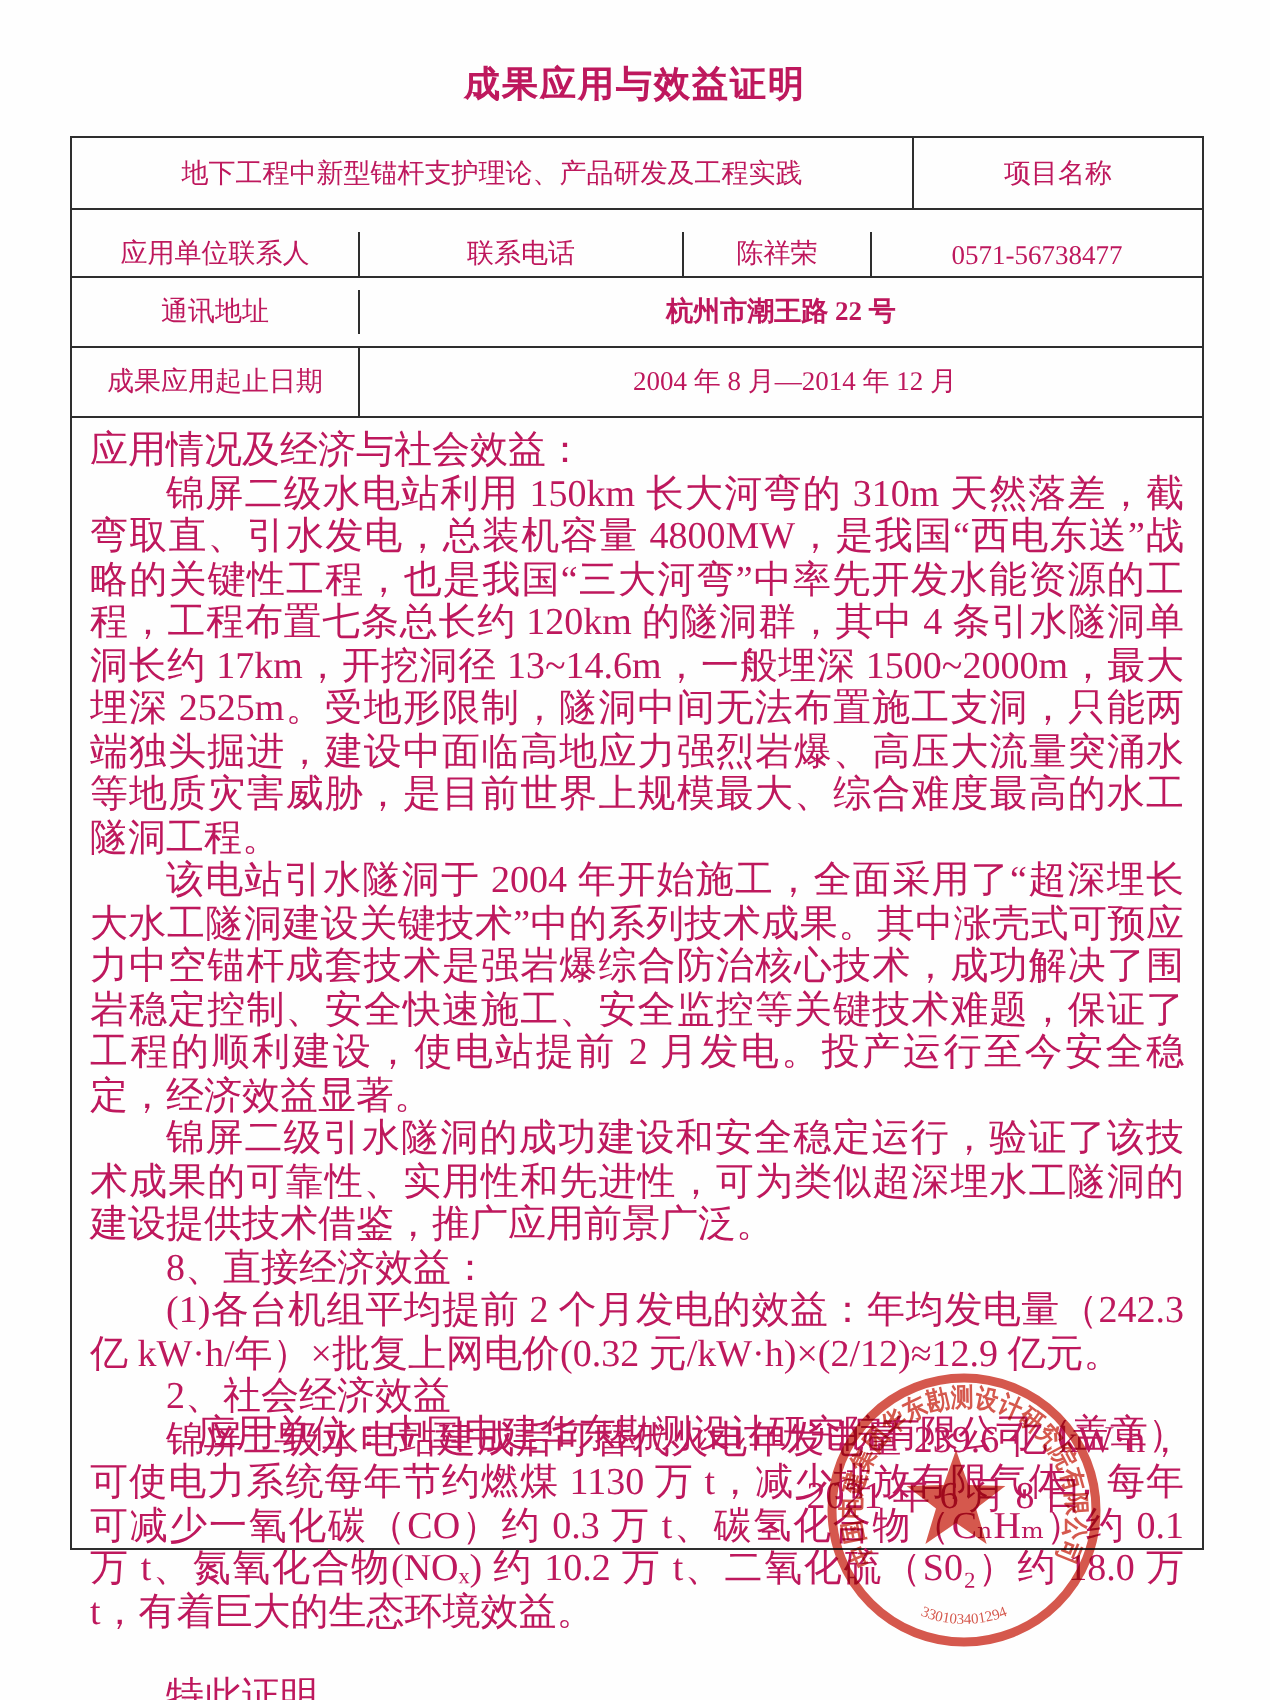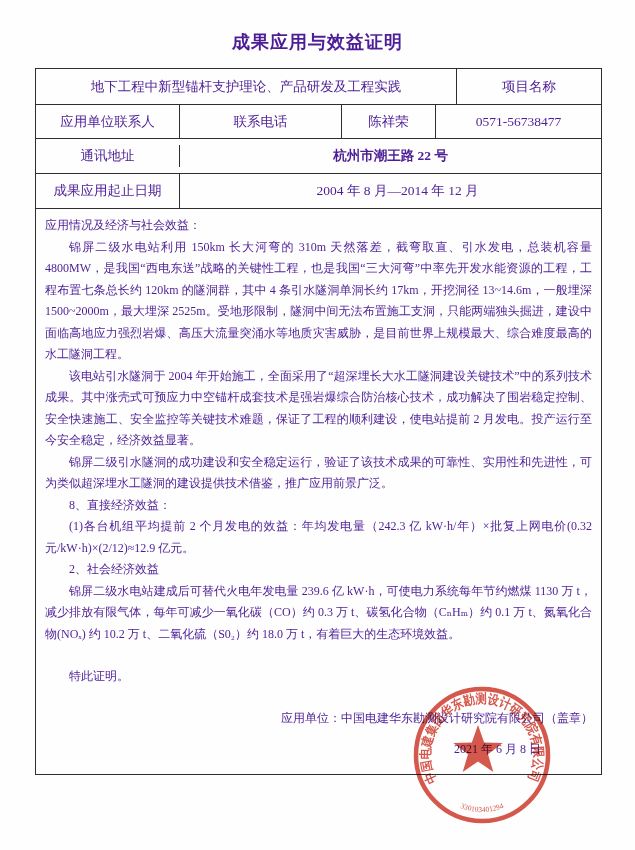--- a/index.html
+++ b/index.html
@@ -2,21 +2,21 @@
 <html><head>
 <meta charset="utf-8">
 <style>
   * { margin: 0; padding: 0; box-sizing: border-box; }
   body { background: #ffffff; }
   .page {
     position: relative;
     width: 635px;
     height: 850px;
     background: #fefefe;
-    color: #4c1d95;
+    color: #be185d;
     font-family: "Liberation Serif", "DejaVu Serif", serif;
     overflow: hidden;
   }
   .doc-title {
     position: absolute;
     top: 30px;
     left: 0;
     width: 100%;
     text-align: center;
     font-size: 18px;
@@ -36,31 +36,31 @@
   .cell {
     display: flex;
     align-items: center;
     justify-content: center;
     text-align: center;
     border-right: 1px solid #2e2e2e;
     padding: 2px 4px;
   }
   .cell:last-child { border-right: none; }
   .label-col { flex: 0 0 144px; }
-  .r1 { height: 36px; } .r2 { height: 35px; } .r3 { height: 34px; }
+  .r1 { height: 36px; } .r2 { height: 35px; } .r3 { height: 34px; align-items: flex-end; }
   .r4 { height: 35px; align-items: center; } .r5 { height: 35px; gap: 14px; }
   .grow { flex: 1 1 auto; }
   .w-name  { flex: 0 0 94px; }
   .w-phlbl { flex: 0 0 162px; }
   .bold { font-weight: 700; }
   .big-cell {
     position: relative;
     height: 565px;
     padding: 6px 9px 0 9px;
-    font-size: 12px;
+    font-size: 19px;
     line-height: 21.5px;
   }
   .big-cell p { text-align: justify; text-indent: 2em; }
   .big-cell p.heading { text-indent: 0; }
   .conclusion { margin-top: 21px; text-indent: 2em; }
   .signature {
     position: absolute;
     top: 501px;
     right: 8px;
     text-align: right;

